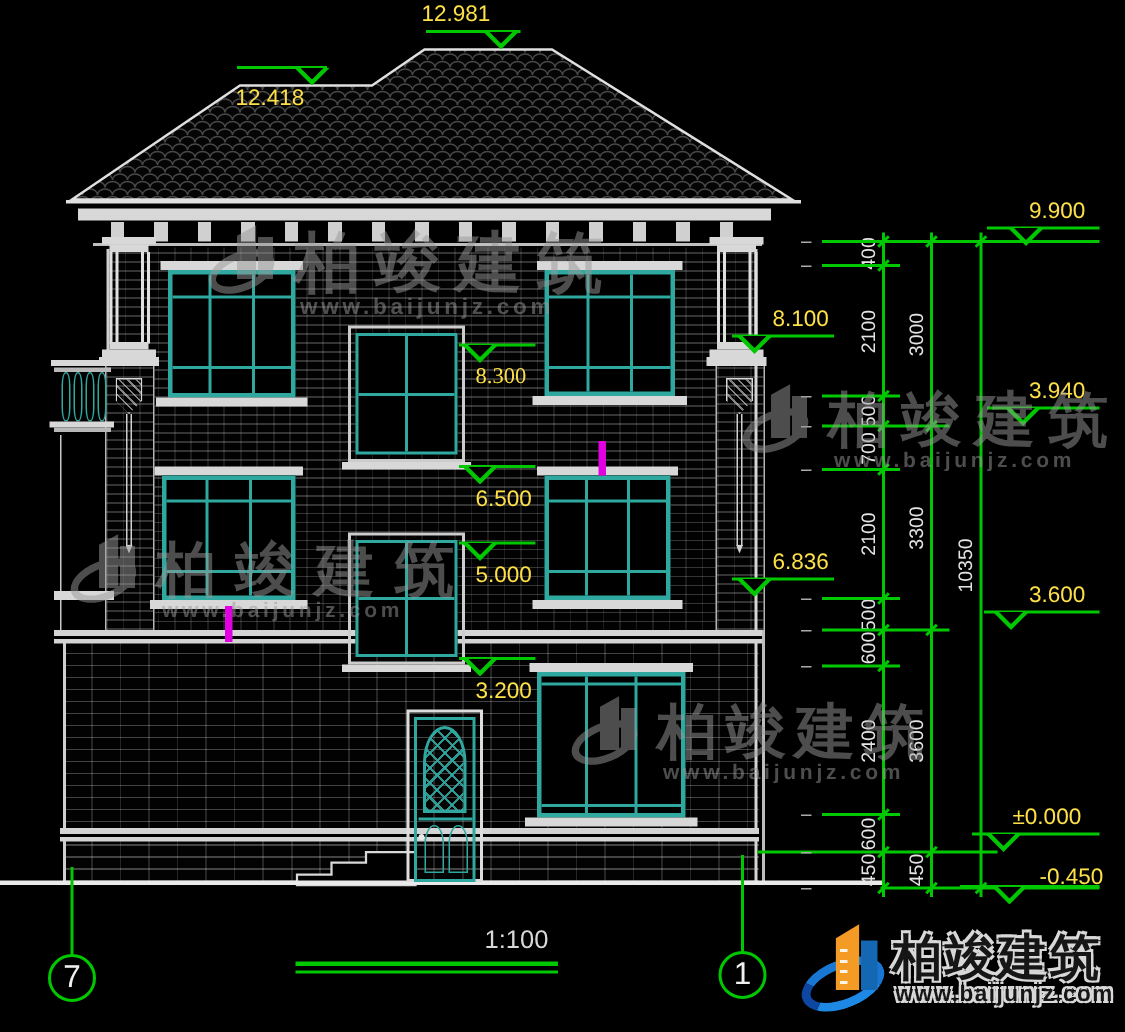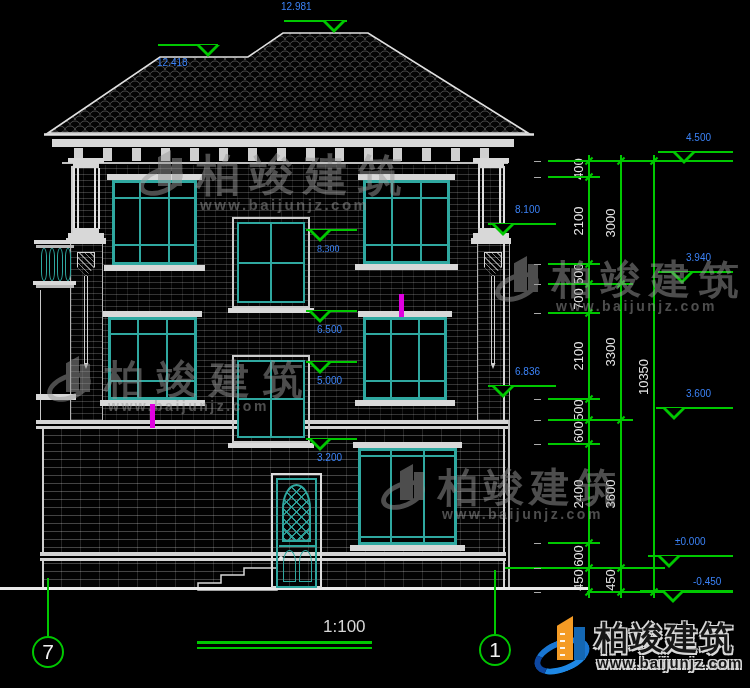--- a/index.html
+++ b/index.html
@@ -10,21 +10,21 @@
   .brick{background-color:#020202;background-image:
     repeating-linear-gradient(0deg, rgba(255,255,255,.20) 0 1px, transparent 1px 6px),
     repeating-linear-gradient(90deg, rgba(255,255,255,.10) 0 1px, transparent 1px 11px);}
   .stone{background-color:#020202;background-image:
     repeating-linear-gradient(0deg, rgba(255,255,255,.26) 0 1px, transparent 1px 8px),
     repeating-linear-gradient(90deg, rgba(255,255,255,.14) 0 1px, transparent 1px 19px);}
   .belt{background:linear-gradient(#000,#000) center/100% 2px no-repeat,#d4d4d4;}
   .wht{background:#d8d8d8;}
   .gln{background:#00c800;}
   .dimtxt{color:#e4e4e4;font-size:13px;white-space:nowrap;display:flex;align-items:center;justify-content:center;}
-  .elevtxt{color:#3b82f6;font-size:10px;white-space:nowrap;}
+  .elevtxt{color:#fde047;font-size:15px;white-space:nowrap;}
   .tri{clip-path:polygon(0 0,100% 0,50% 100%);background:#00c800;}
   .tri-in{position:absolute;left:4px;top:0;width:16px;height:8px;background:#000;clip-path:polygon(0 0,100% 0,50% 100%);}
   .bubble{border:2px solid #00c800;border-radius:50%;color:#f0f0f0;display:flex;align-items:center;justify-content:center;font-size:21px;}
   .wm{color:#9a9a9a;opacity:.5;z-index:5;pointer-events:none;}
   .wm .cjk{position:absolute;font-weight:bold;white-space:nowrap;}
   .wm .url{position:absolute;font-weight:bold;white-space:nowrap;}
   .swoosh{position:absolute;border-radius:50%;}
   .dentils{background:repeating-linear-gradient(90deg,#d0d0d0 0 9px,transparent 9px 29px);}
   #title-name{position:absolute;left:197px;top:606px;color:#fff;font-size:26px;font-weight:bold;letter-spacing:1px;}
   #title-scale{position:absolute;left:323px;top:617px;color:#d8d8d8;font-size:17px;}
@@ -227,21 +227,21 @@
     <div class="abs elevtxt" style="left: 157px; top: 25px; width: 60px; height: 18px; z-index: 4; margin-top: 32px;">12.418</div>
     <div class="abs" style="left: 284px; top: 20px; width: 63px; height: 2px; background: rgb(0, 200, 0); z-index: 4;"></div>
     <div class="abs tri" style="left: 322px; top: 21px; width: 24px; height: 12px; z-index: 4;">
       <div class="tri-in"></div>
     </div>
     <div class="abs elevtxt" style="left: 281px; top: 1px; width: 60px; height: 18px; z-index: 4;">12.981</div>
     <div class="abs" style="left: 658px; top: 151px; width: 75px; height: 2px; background: rgb(0, 200, 0); z-index: 4;"></div>
     <div class="abs tri" style="left: 672px; top: 152px; width: 24px; height: 12px; z-index: 4;">
       <div class="tri-in"></div>
     </div>
-    <div class="abs elevtxt" style="left: 686px; top: 132px; width: 60px; height: 18px; z-index: 4;">4.500</div>
+    <div class="abs elevtxt" style="left: 686px; top: 132px; width: 60px; height: 18px; z-index: 4;">9.900</div>
     <div class="abs" style="left: 488px; top: 223px; width: 68px; height: 2px; background: rgb(0, 200, 0); z-index: 4;"></div>
     <div class="abs tri" style="left: 491px; top: 224px; width: 24px; height: 12px; z-index: 4;">
       <div class="tri-in"></div>
     </div>
     <div class="abs elevtxt" style="left: 515px; top: 204px; width: 60px; height: 18px; z-index: 4;">8.100</div>
     <div class="abs" style="left: 306px; top: 229px; width: 51px; height: 2px; background: rgb(0, 200, 0); z-index: 4;"></div>
     <div class="abs tri" style="left: 308px; top: 230px; width: 24px; height: 12px; z-index: 4;">
       <div class="tri-in"></div>
     </div>
     <div class="abs elevtxt" style="left: 317px; top: 243px; width: 60px; height: 18px; z-index: 4; font-family: Liberation Serif, serif;">8.300</div>

